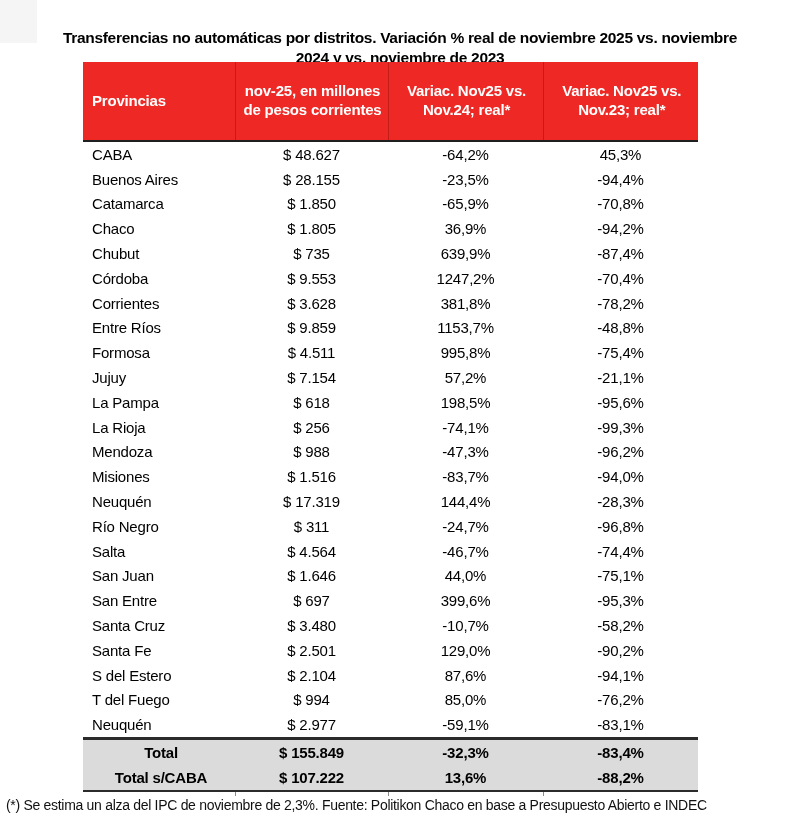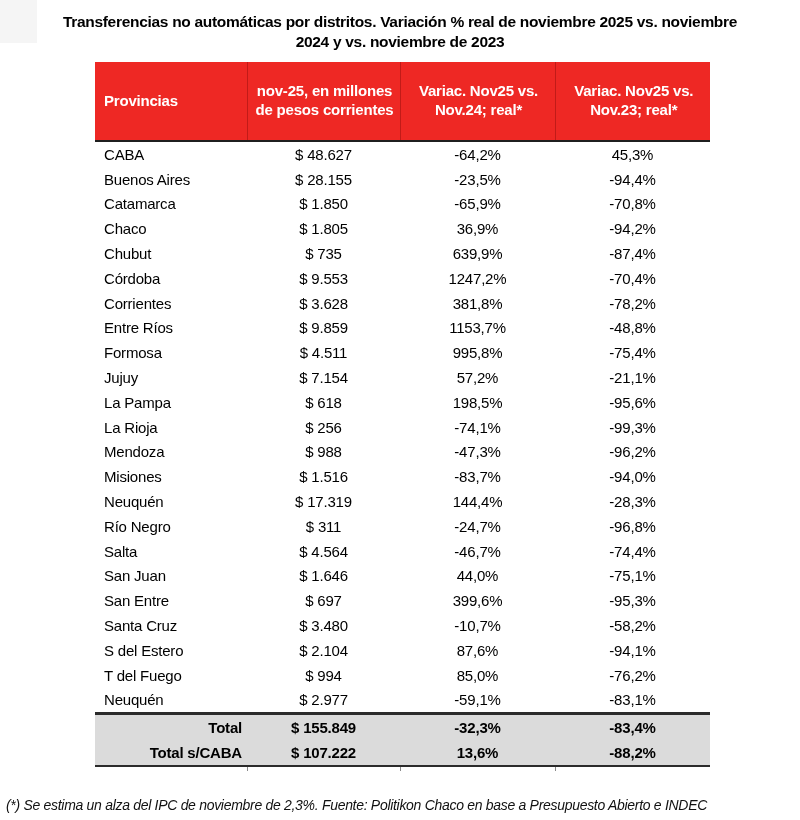--- a/index.html
+++ b/index.html
@@ -12,31 +12,31 @@
     color: #000000;
     overflow: hidden;
   }
   .artifact {
     position: absolute;
     left: 0; top: 0;
     width: 37px; height: 43px;
     background: #f5f5f5;
   }
   .title {
-    padding-top: 12px;
+    padding-top: 28px;
     text-align: center;
     font-weight: bold;
     font-size: 15.5px;
     line-height: 20px;
     letter-spacing: -0.3px;
     color: #000000;
   }
   .table-wrap {
     position: absolute;
-    left: 95px;
+    left: 83px;
     top: 62px;
     width: 615px;
   }
   table.data-table {
     border-collapse: collapse;
     table-layout: fixed;
     width: 615px;
     font-size: 15px;
     letter-spacing: -0.2px;
   }
@@ -78,40 +78,39 @@
     border-top: 3px solid #2b2b2b;
     border-bottom: 2px solid #2b2b2b;
   }
   tbody.totals td {
     background: #dbdbdb;
     font-weight: bold;
     height: 25px;
     padding: 0 5px;
     white-space: nowrap;
   }
-  tbody.totals td:first-child { text-align: right; padding-left: 9px; }
+  tbody.totals td:first-child { text-align: center; padding-left: 9px; }
   tbody.totals td + td { text-align: center; }
 
   .tick {
     position: absolute;
     top: 100%;
     width: 1px;
     height: 4px;
     background: #8a8a8a;
   }
   .tick.t1 { left: 152px; }
   .tick.t2 { left: 305px; }
   .tick.t3 { left: 460px; }
 
   .footnote {
     position: absolute;
     left: 6px;
     top: 797px;
     width: 790px;
-    font-style: italic;
     font-size: 14px;
     letter-spacing: -0.3px;
     color: #111111;
     white-space: nowrap;
   }
 </style>
 </head>
 <body>
 
 <div class="page">
@@ -253,20 +252,26 @@
             <td>399,6%</td>
             <td>-95,3%</td>
           </tr>
           <tr>
             <td>Santa Cruz</td>
             <td>$ 3.480</td>
             <td>-10,7%</td>
             <td>-58,2%</td>
           </tr>
           <tr>
+            <td>Santa Fe</td>
+            <td>$ 2.501</td>
+            <td>129,0%</td>
+            <td>-90,2%</td>
+          </tr>
+          <tr>
             <td>S del Estero</td>
             <td>$ 2.104</td>
             <td>87,6%</td>
             <td>-94,1%</td>
           </tr>
           <tr>
             <td>T del Fuego</td>
             <td>$ 994</td>
             <td>85,0%</td>
             <td>-76,2%</td>

